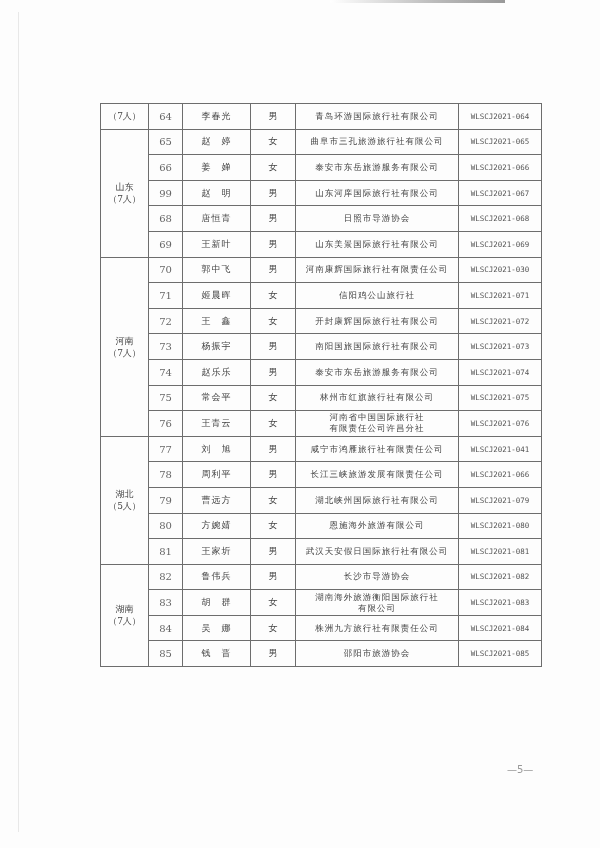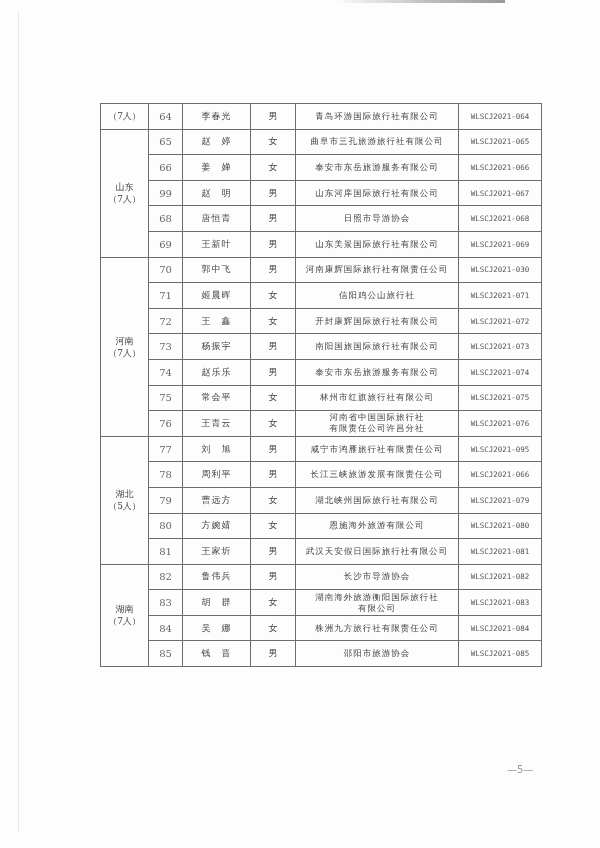--- a/index.html
+++ b/index.html
@@ -147,21 +147,21 @@
       </tr>
       <tr>
         <td class="region" rowspan="5">
           <div>湖北</div>
           <div>（5人）</div>
         </td>
         <td class="no">77</td>
         <td class="name">刘　旭</td>
         <td class="gender">男</td>
         <td class="org">咸宁市鸿雁旅行社有限责任公司</td>
-        <td class="code">WLSCJ2021-095</td>
+        <td class="code">WLSCJ2021-041</td>
       </tr>
       <tr>
         <td class="no">78</td>
         <td class="name">周利平</td>
         <td class="gender">男</td>
         <td class="org">长江三峡旅游发展有限责任公司</td>
         <td class="code">WLSCJ2021-066</td>
       </tr>
       <tr>
         <td class="no">79</td>

